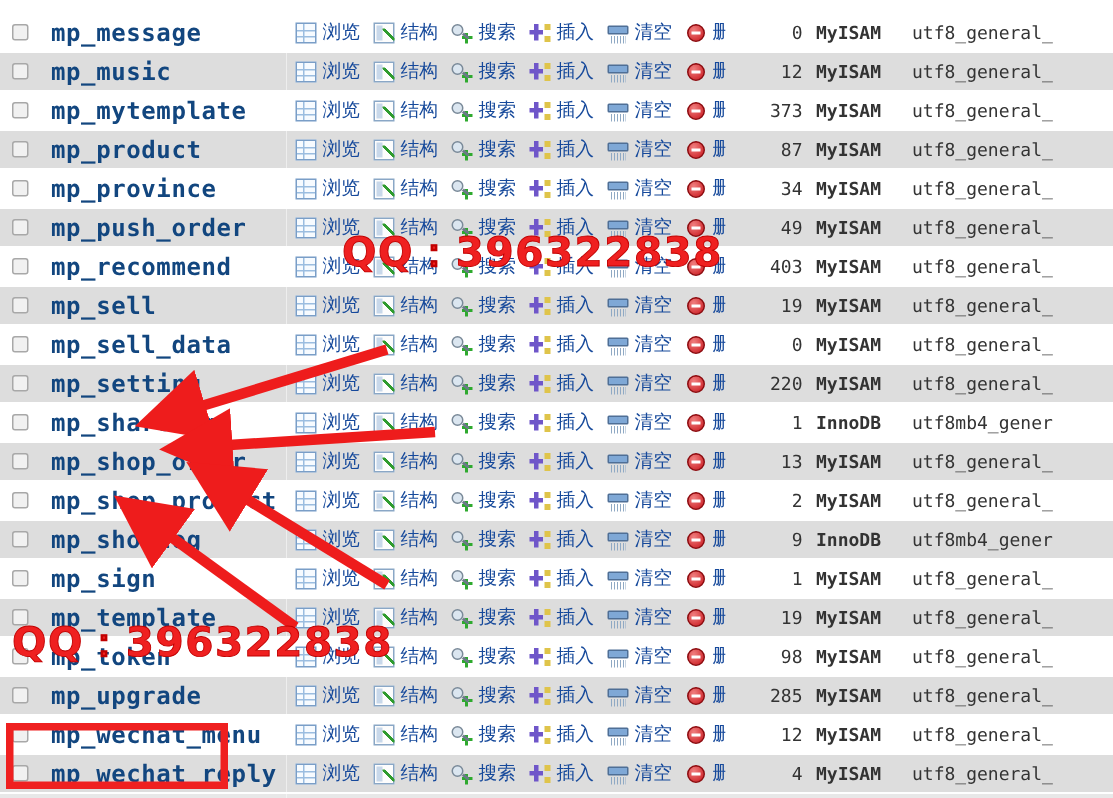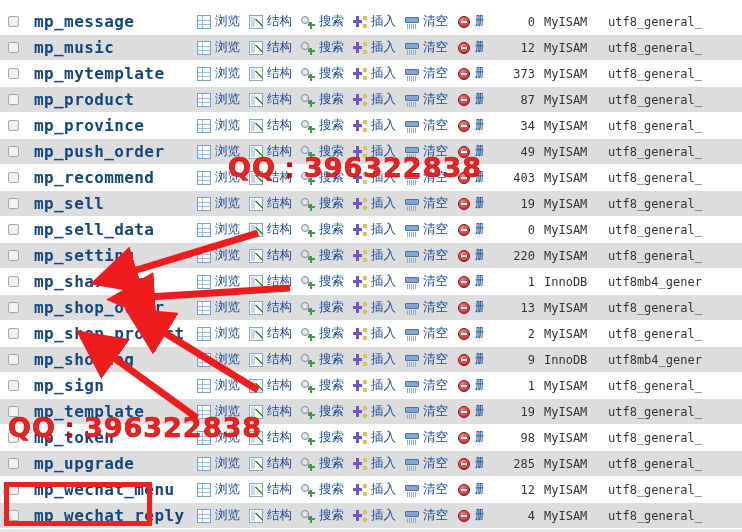--- a/index.html
+++ b/index.html
@@ -27,21 +27,21 @@
     border-bottom:1px solid #ffffff;
   }
   tr.odd td{background:#ffffff;}
   tr.even td{background:#dddddd;}
 
   
   .c-chk   {width:26px;}
   .c-name  {width:165px;}
   .c-act   {width:293px;}
   .c-rows  {width:58px;}
-  .c-eng   {width:58px;}
+  .c-eng   {width:58px;font-weight:bold;}
   .c-coll  {width:142px;margin-left:36px;}
 
   .chkbox{
     display:block;margin:0 auto;
     width:11px;height:11px;
     background:#f1f1f1;
     border:1px solid #a8a8a8;
     border-radius:2px;
     box-sizing:border-box;
   }

